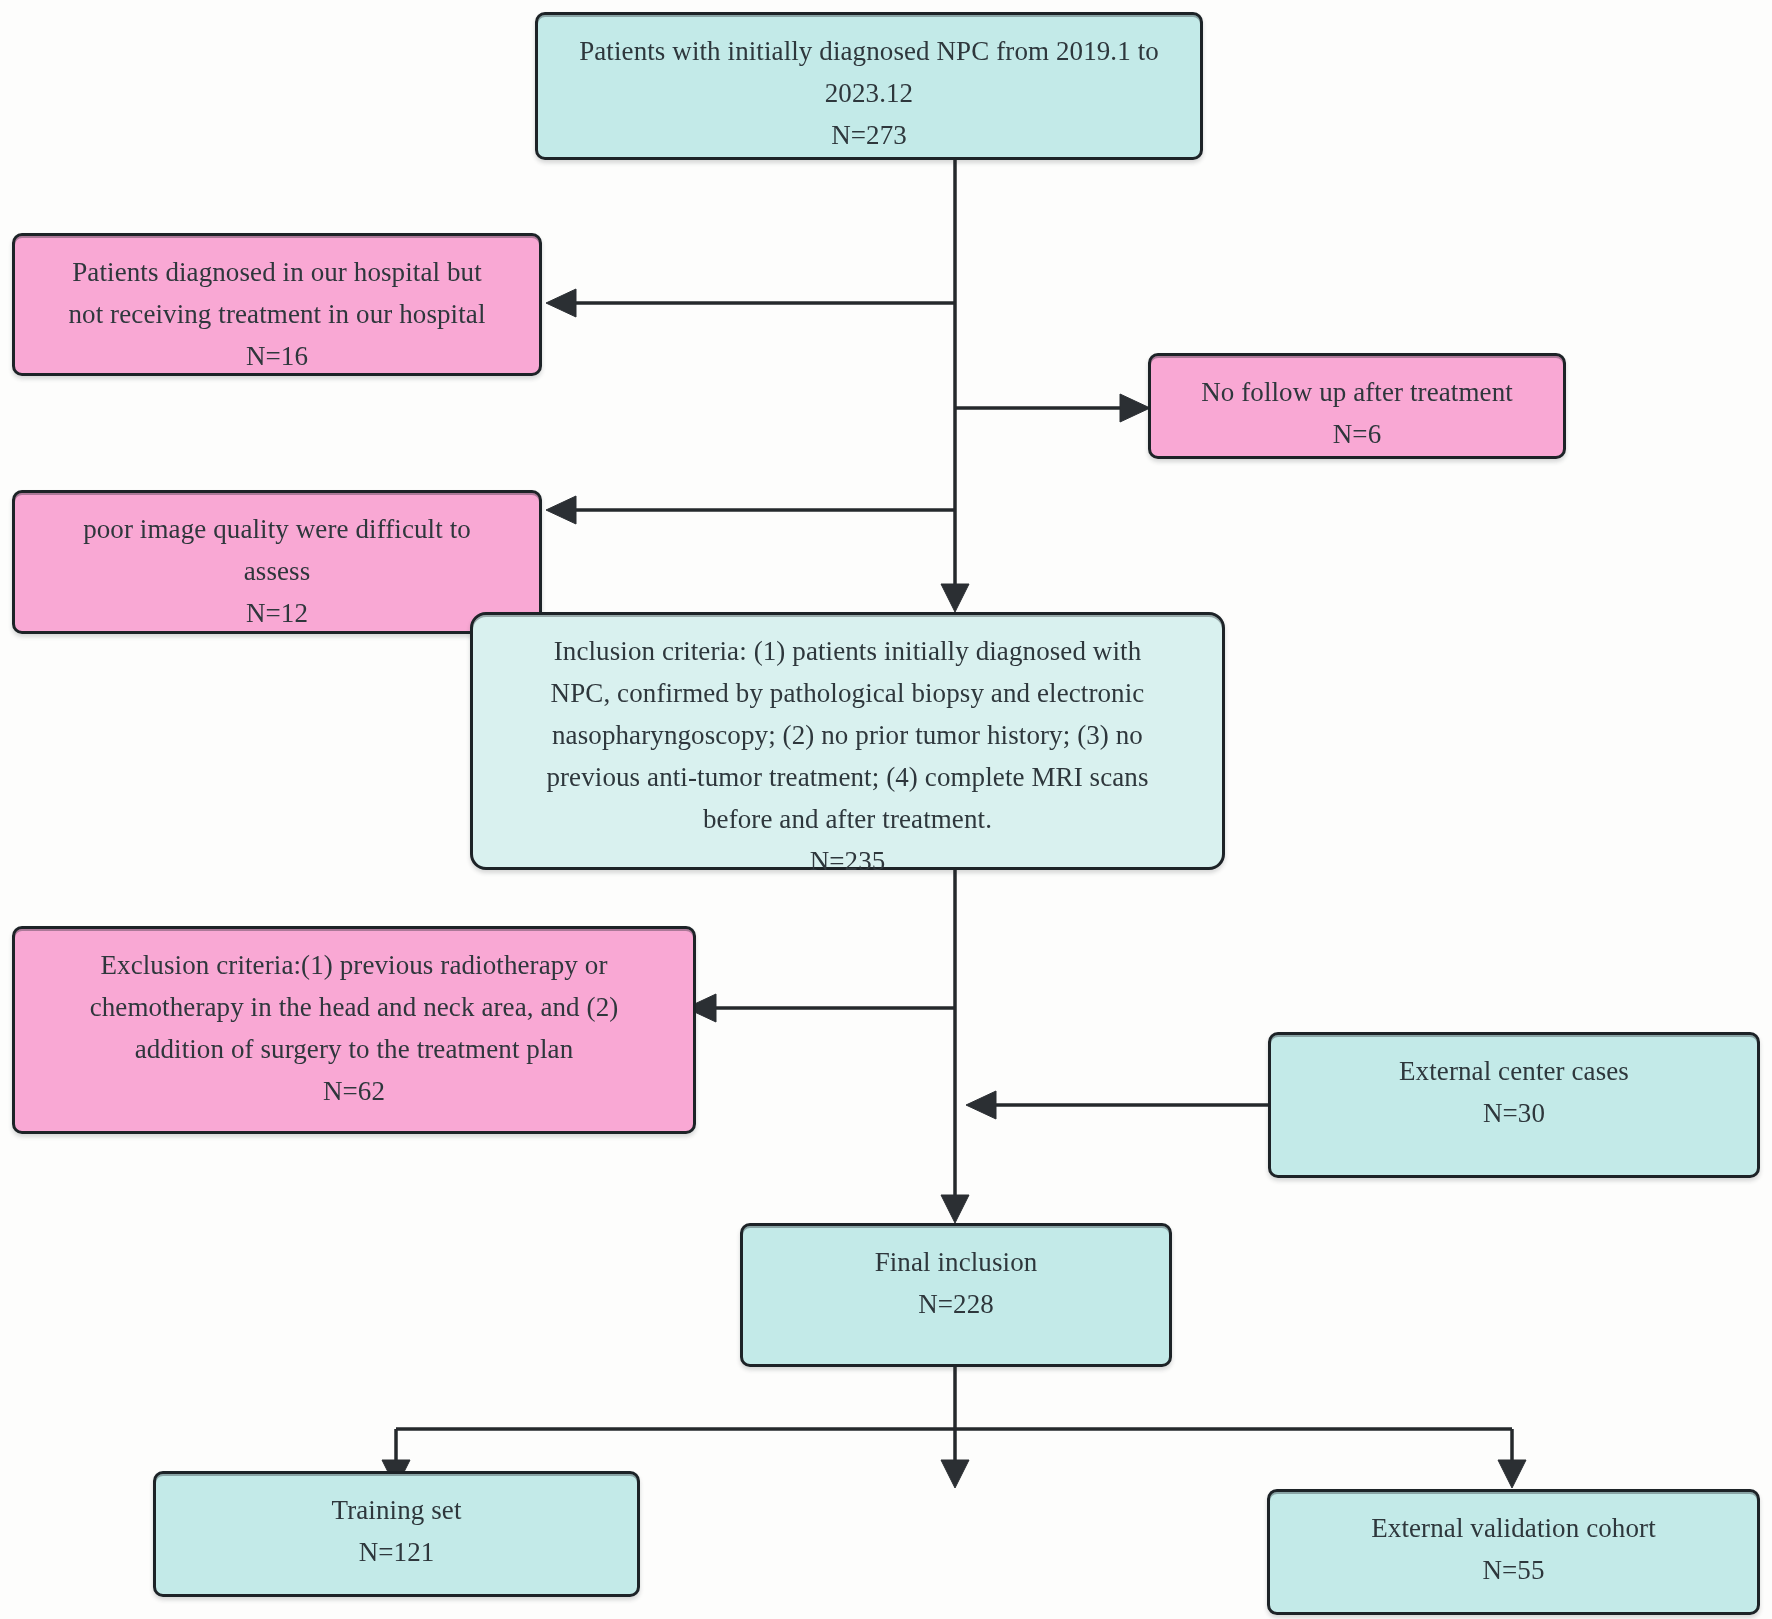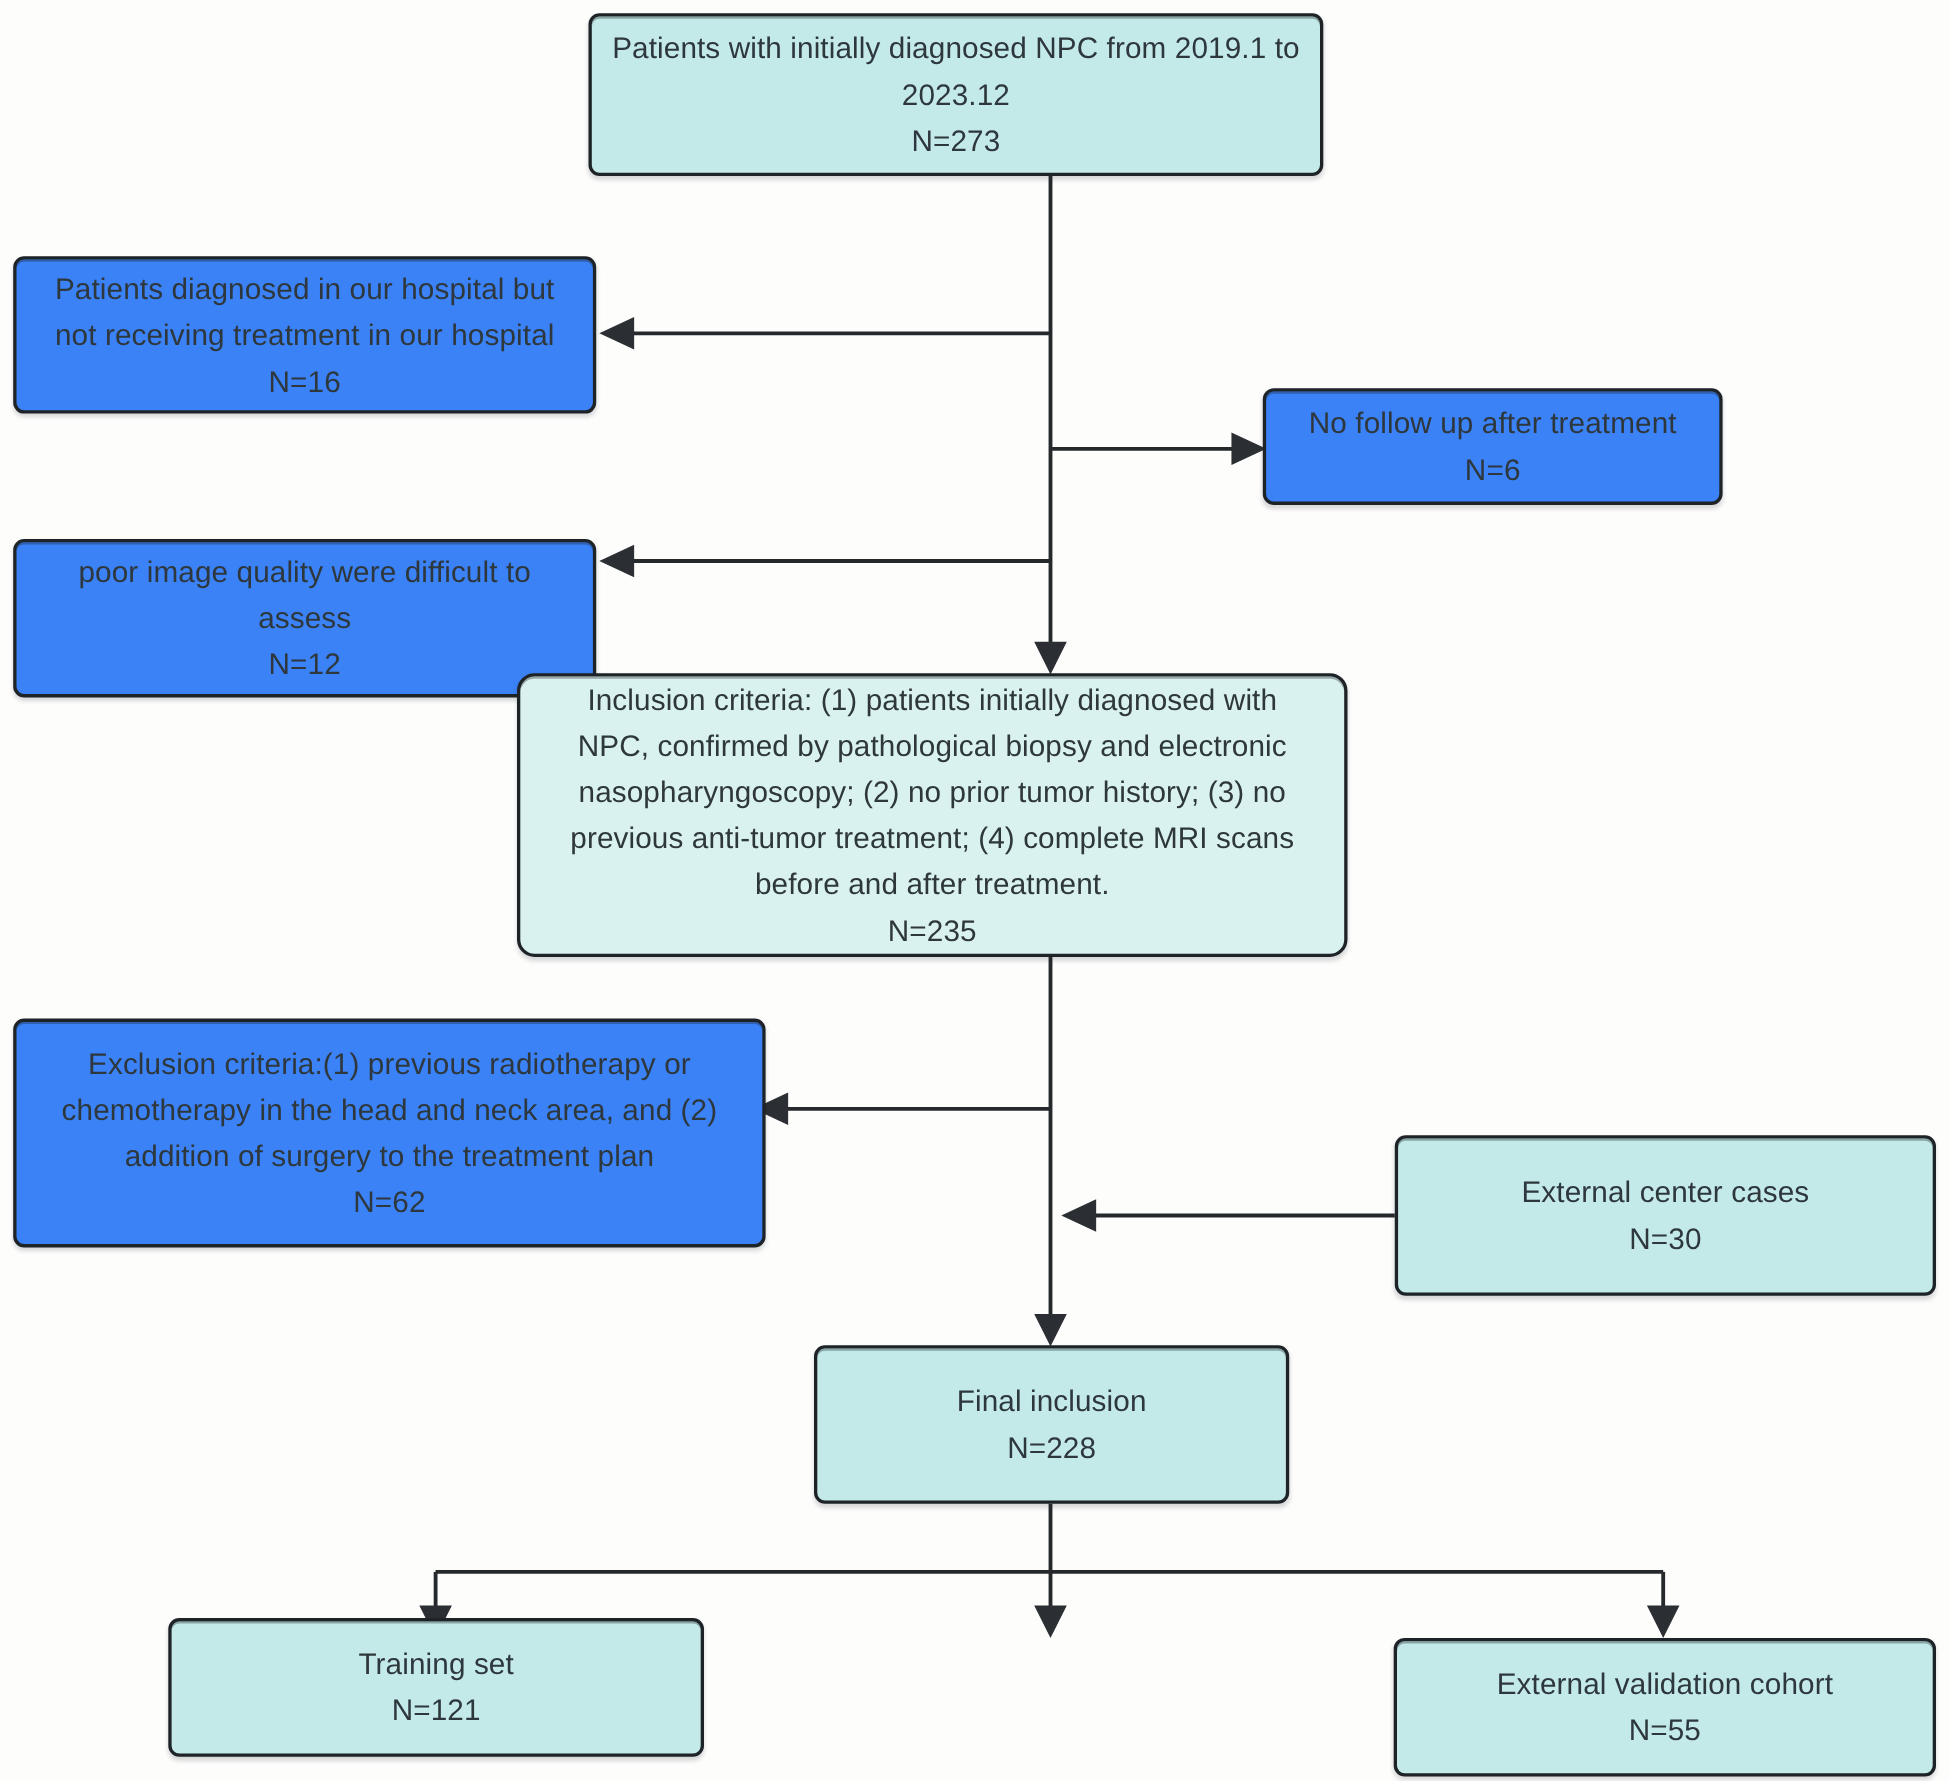--- a/index.html
+++ b/index.html
@@ -31,37 +31,38 @@
     fill: #2b2f33;
     stroke: #2b2f33;
     stroke-width: 1;
   }
   .box {
     position: absolute;
     box-sizing: border-box;
     border: 3px solid #1d2327;
     border-radius: 10px;
     display: flex;
-    align-items: center;
+    align-items: flex-start;
     justify-content: center;
     text-align: center;
-    padding: 0 6px;
+    padding: 15px 6px;
     box-shadow: 0 3px 4px rgba(40,46,50,0.18), inset 0 2px 0 rgba(29,35,39,0.35);
+    font-family: Liberation Serif, serif;
   }
   .box .box-text {
     white-space: pre-line;
     font-size: 27px;
     line-height: 42px;
     color: #2e373c;
     letter-spacing: 0.1px;
     width: 100%;
   }
   .cyan  { background: #c3eae8; }
   .cyan-light { background: #d9f1ef; border-radius: 16px; }
-  .gray  { background: #3b82f6; }
+  .gray  { background: #f9a8d4; }
 </style>
 </head>
 <body>
 
 <div class="canvas">
 
   <svg class="connectors" viewBox="0 0 1772 1619" aria-hidden="true">
 
     <g>
       <line class="conn-line" x1="955" y1="160" x2="955" y2="586"></line>

